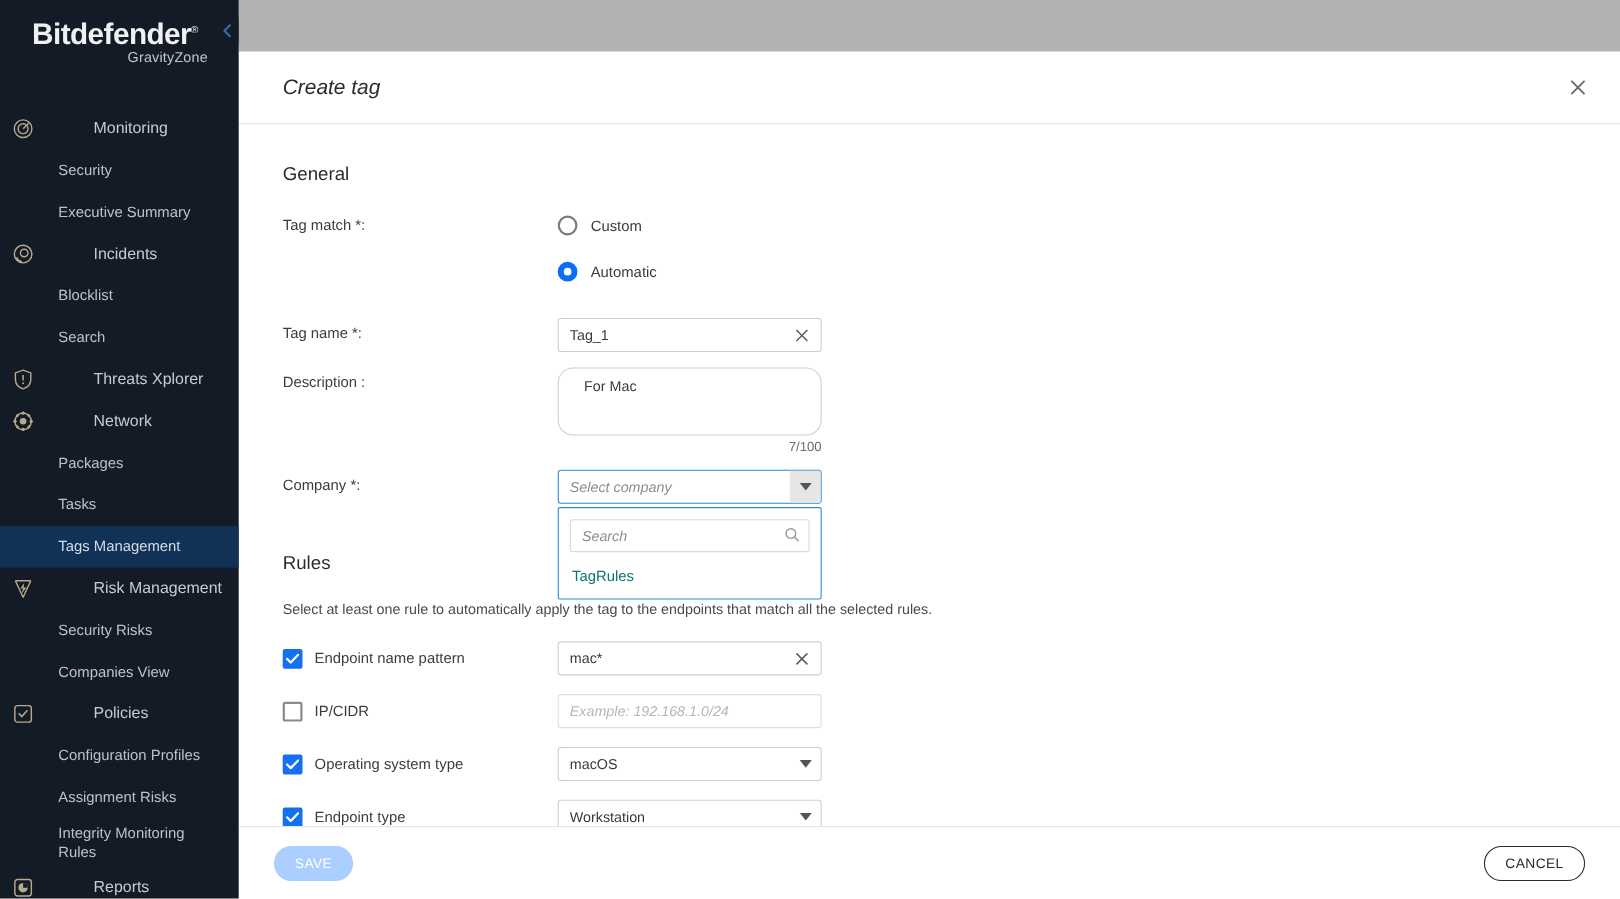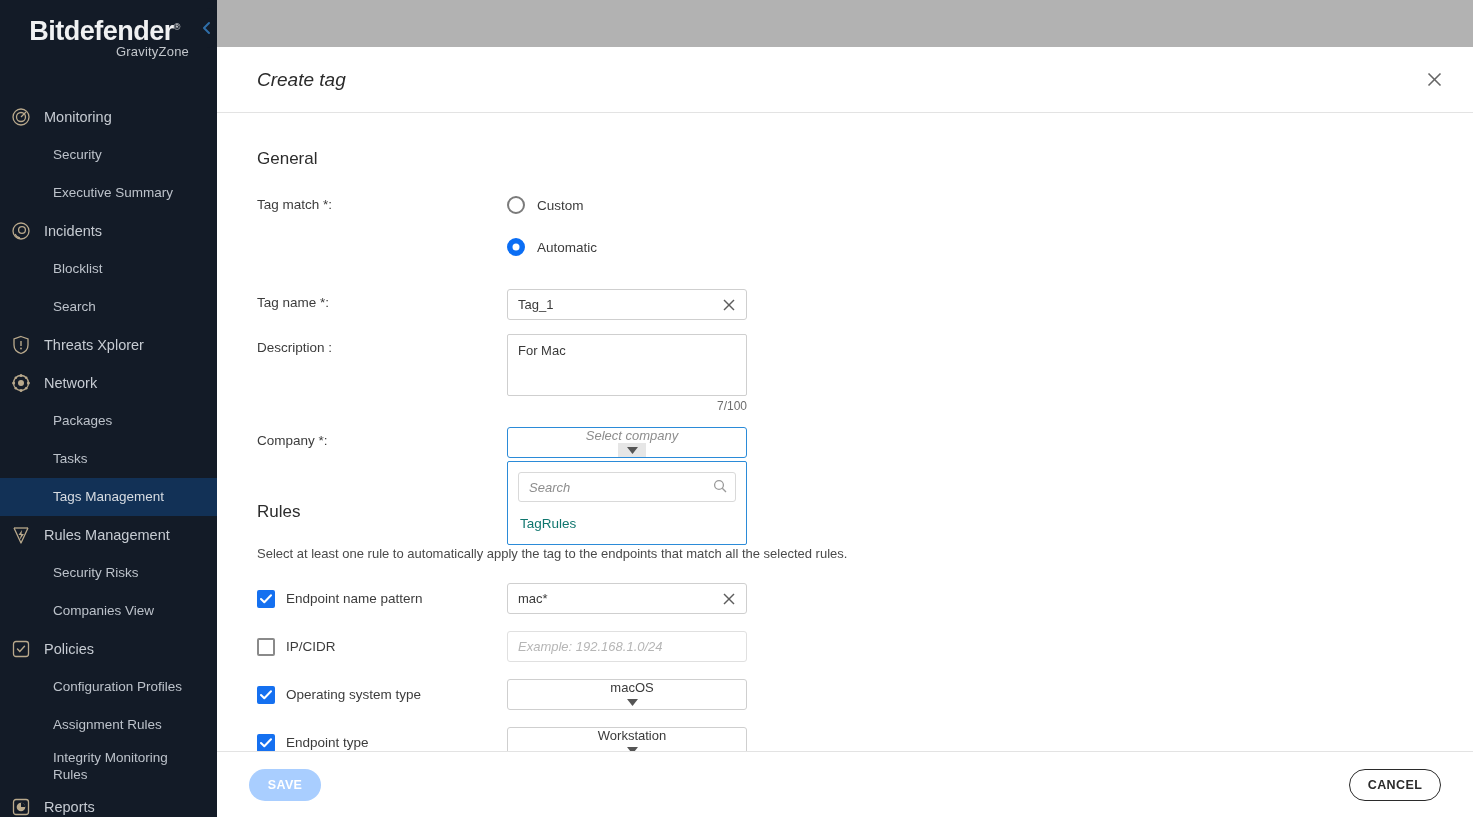--- a/index.html
+++ b/index.html
@@ -53,20 +53,21 @@
 
   .nav { margin-top: 30px; }
   .nav-item {
     display: flex; align-items: center;
     height: 38px;
     padding-left: 10px;
     color: #c6cbd2;
     font-size: 14.5px;
     cursor: pointer;
     white-space: nowrap;
+    gap: 41px;
   }
   .nav-item .ico {
     width: 22px; height: 22px;
     margin-right: 12px;
     flex: 0 0 22px;
     display: flex; align-items: center; justify-content: center;
   }
   .nav-item .ico svg { display:block; }
   .nav-sub {
     display: block;
@@ -183,41 +184,40 @@
     font-size: 13px;
     color: #3a3a3a;
   }
   .text-input .val { flex:1; }
   .text-input .placeholder { flex:1; color:#9a9a9a; font-style: italic; }
   .clear-x { width: 18px; height: 18px; display:flex; align-items:center; justify-content:center; cursor:pointer;}
 
   .textarea {
     width: 240px; height: 62px;
     border: 1px solid #cfcfcf;
-    border-radius: 2px;
-    padding: 8px 10px;
+    border-radius: 14px;
+    padding: 8px 23px;
     font-size: 13px; color: #3a3a3a;
     background:#fff;
   }
   .counter {
     width: 240px; text-align: right;
     font-size: 12px; color: #6d6d6d;
     margin-top: 3px;
   }
 
   .select {
     width: 240px; height: 31px;
     border: 1px solid #cfcfcf;
     border-radius: 3px;
     background: #fff;
     display: flex; align-items: center;
     font-size: 13px; color:#3a3a3a;
     padding-left: 10px;
     cursor: pointer;
-    flex-direction: column;
   }
   .select .sel-val { flex: 1; }
   .select .sel-placeholder { flex:1; color:#8d8d8d; font-style: italic;}
   .select .caret {
     width: 28px; height: 100%;
     display:flex; align-items:center; justify-content:center;
   }
   .select.focused {
     border: 1px solid #2b8bd8;
   }
@@ -287,21 +287,20 @@
   }
   .input-disabled .placeholder { color:#b6b6b6; }
 
   
   .modal-footer {
     height: 66px;
     flex: 0 0 66px;
     border-top: 1px solid #e3e3e3;
     display:flex; align-items:center;
     padding: 0 32px 0 32px;
-    font-weight: bold;
   }
   .btn-save {
     width: 72px; height: 32px;
     border-radius: 16px;
     background: #a9ceff;
     color: #ffffff;
     font-size: 12.5px;
     display:flex; align-items:center; justify-content:center;
     letter-spacing: 0.4px;
     cursor: default;
@@ -400,36 +399,36 @@
       <div class="nav-sub active">Tags Management</div>
 
       <div class="nav-item">
         <span class="ico">
           <svg width="20" height="20" viewBox="0 0 20 20">
               <path d="M3 3 L10 18 L17 3" fill="none" stroke="#b9a98c" stroke-width="1.3" stroke-linejoin="round"></path>
               <path d="M3 3 L17 3" stroke="#b9a98c" stroke-width="1.3"></path>
               <path d="M11 5 L7.5 10 H10 L8.5 15 L13 9 H10.5 Z" fill="#b9a98c"></path>
             </svg>
         </span>
-        <span>Rules Management</span>
+        <span>Risk Management</span>
       </div>
       <div class="nav-sub">Security Risks</div>
       <div class="nav-sub">Companies View</div>
 
       <div class="nav-item">
         <span class="ico">
           <svg width="20" height="20" viewBox="0 0 20 20">
               <rect x="2.5" y="2.5" width="15" height="15" rx="2.5" fill="none" stroke="#b9a98c" stroke-width="1.3"></rect>
               <path d="M6.5 10 L8.8 12.4 L13.5 7.2" fill="none" stroke="#b9a98c" stroke-width="1.4" stroke-linecap="round"></path>
             </svg>
         </span>
         <span>Policies</span>
       </div>
       <div class="nav-sub">Configuration Profiles</div>
-      <div class="nav-sub">Assignment Rules</div>
+      <div class="nav-sub">Assignment Risks</div>
       <div class="nav-sub two-line">Integrity Monitoring Rules</div>
 
       <div class="nav-item">
         <span class="ico">
           <svg width="20" height="20" viewBox="0 0 20 20">
               <rect x="2.5" y="2.5" width="15" height="15" rx="2.5" fill="none" stroke="#b9a98c" stroke-width="1.3"></rect>
               <circle cx="10" cy="10" r="4.3" fill="#b9a98c"></circle>
               <path d="M10 10 L10 5.7 A4.3 4.3 0 0 1 14.3 10 Z" fill="#131b27"></path>
             </svg>
         </span>

